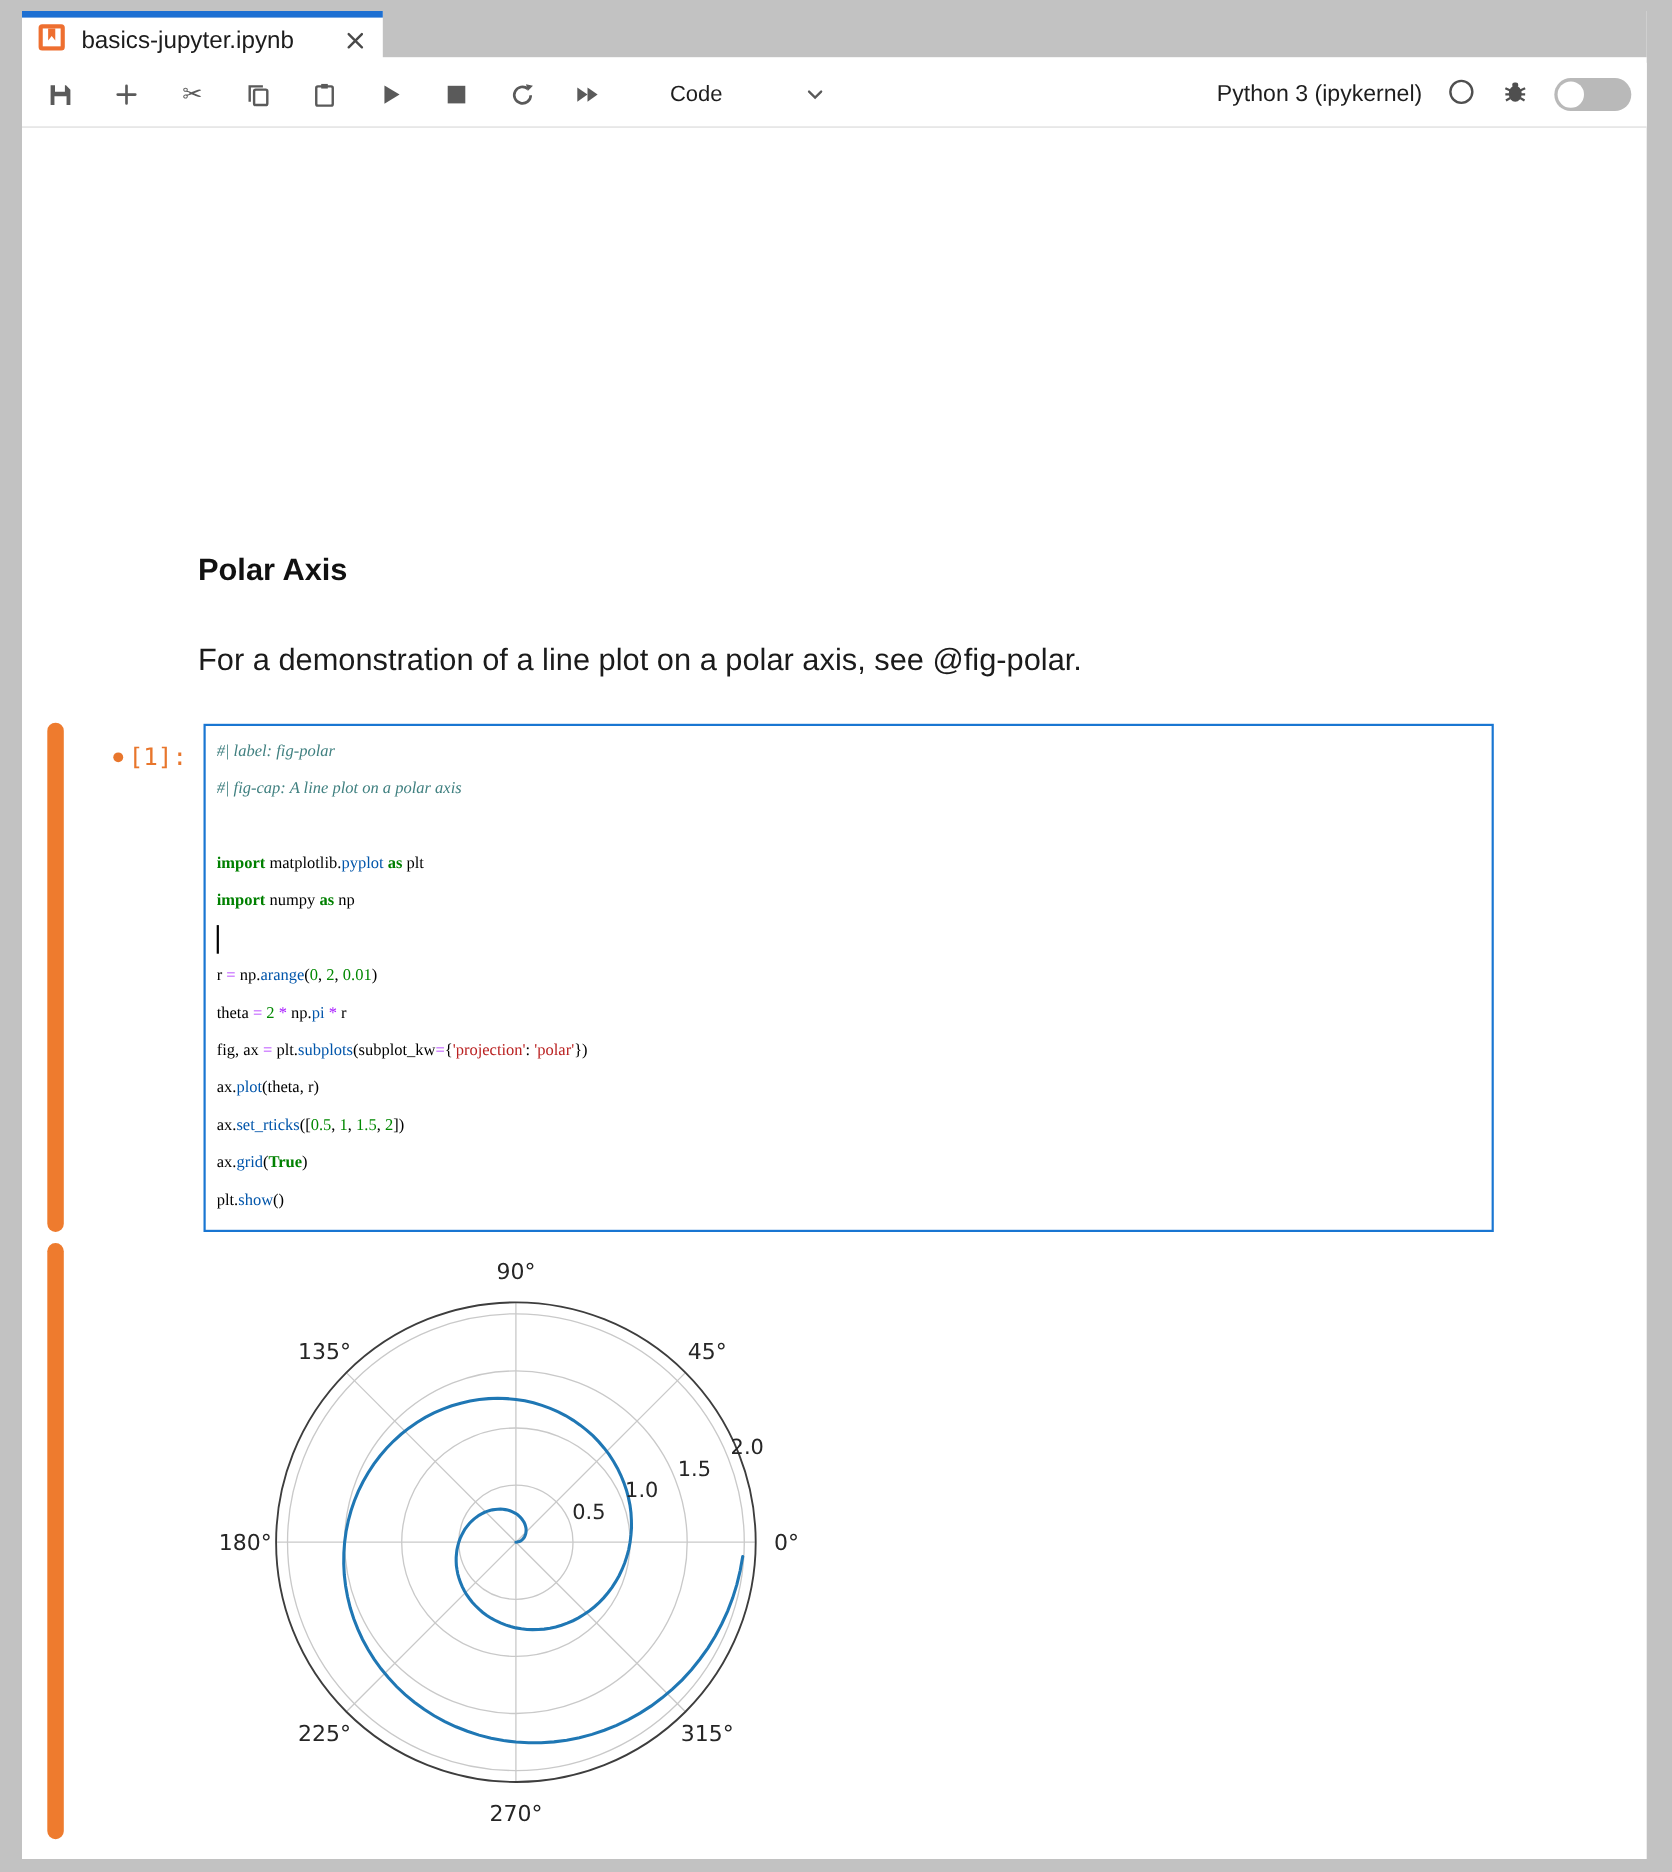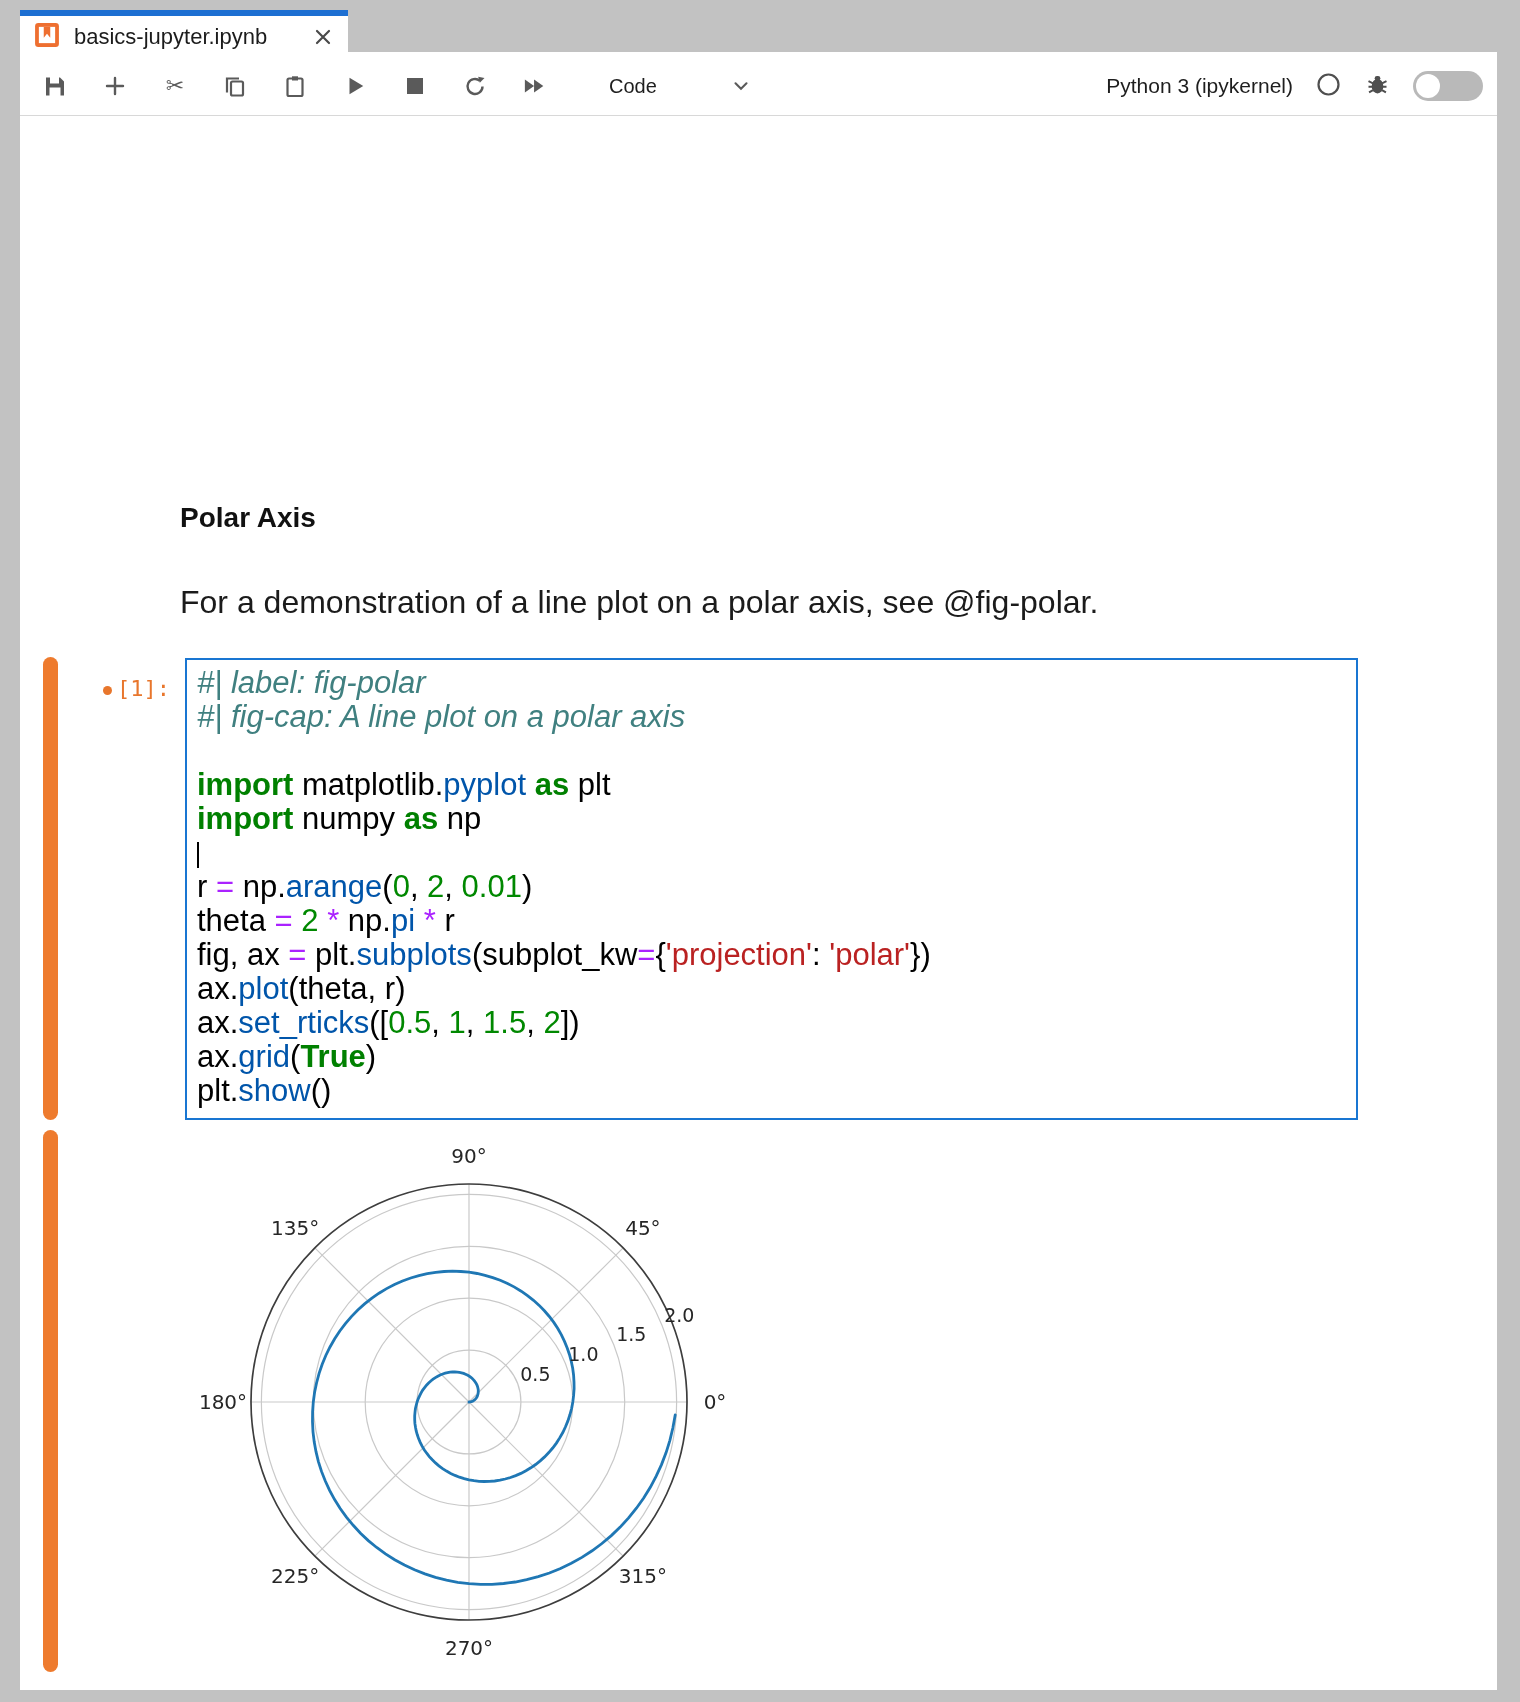--- a/index.html
+++ b/index.html
@@ -26,34 +26,34 @@
   .tb-right { margin-left:auto; display:flex; align-items:center; gap:22px; padding-right:4px; }
   .kernel-name { font-size:21px; color:#1e1e1e; }
   .toggle { width:70px; height:30px; border-radius:15px; background:#b9b9b9; position:relative; }
   .toggle .knob { position:absolute; left:3px; top:3px; width:24px; height:24px; border-radius:50%; background:#fff; }
 
   
   .yaml-cell { position:absolute; left:158px; top:136px; width:1170px; height:300px; background:#f5f5f5;
                padding:15px 20px; font-family:"DejaVu Sans Mono", monospace; font-size:23px;
                line-height:33.4px; color:#1d1d1d; white-space:pre; }
   .md-h1 { position:absolute; left:160px; top:492px; font-size:28px; font-weight:700; color:#111; }
-  .md-p  { position:absolute; left:160px; top:574px; font-size:32px; color:#1b1b1b; }
+  .md-p  { position:absolute; left:160px; top:574px; font-size:28px; color:#1b1b1b; }
 
   .collapser { position:absolute; left:23px; width:15px; border-radius:8px; background:#ee7b2e; cursor:pointer; }
   .bar-input  { top:647px; height:463px; }
   .bar-output { top:1120px; height:542px; }
 
   .prompt { position:absolute; left:60px; top:666px; width:90px; text-align:right;
             font-family:"DejaVu Sans Mono", monospace; font-size:22px; color:#e8762c; white-space:nowrap; }
   .prompt .dot { display:inline-block; width:9px; height:9px; border-radius:50%; background:#e8762c;
                  margin-right:5px; vertical-align:middle; }
 
   .code-cell { position:absolute; left:165px; top:648px; width:1173px; height:462px; background:#fff;
                border:2px solid #1976d2; padding:6px 10px; overflow:hidden; }
-  .cl { font-family:Liberation Sans, sans-serif; font-size:31px; line-height:34px;
+  .cl { font-family:Liberation Serif, serif; font-size:15px; line-height:34px;
         color:#000; white-space:pre; height:34px; }
   .tok-c { color:#408080; font-style:italic; }
   .tok-k { color:#008000; font-weight:bold; }
   .tok-p { color:#0055aa; }
   .tok-o { color:#aa22ff; }
   .tok-n { color:#008800; }
   .tok-s { color:#ba2121; }
   .cursor { display:inline-block; width:0; height:26px; border-left:2px solid #000;
             vertical-align:middle; }
 

